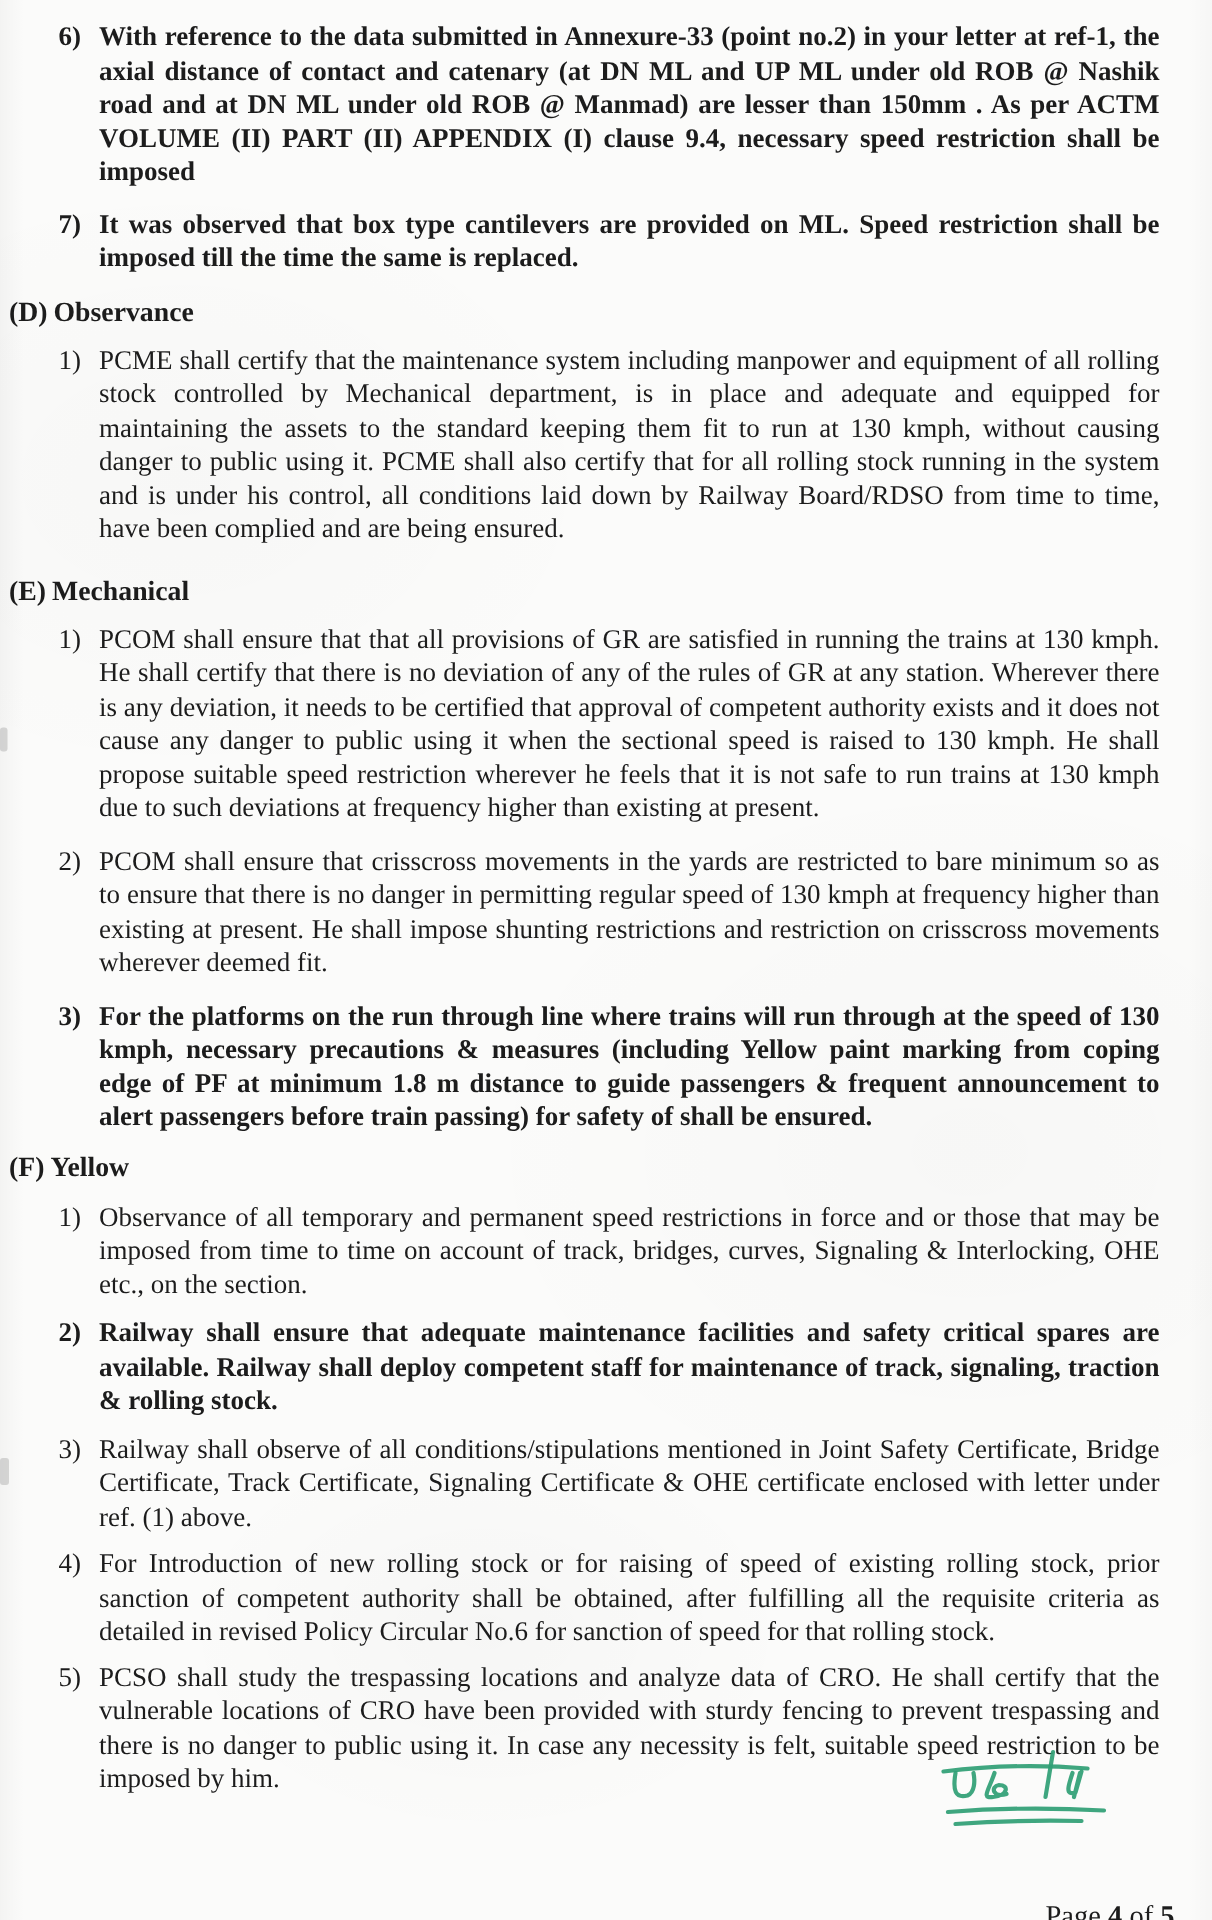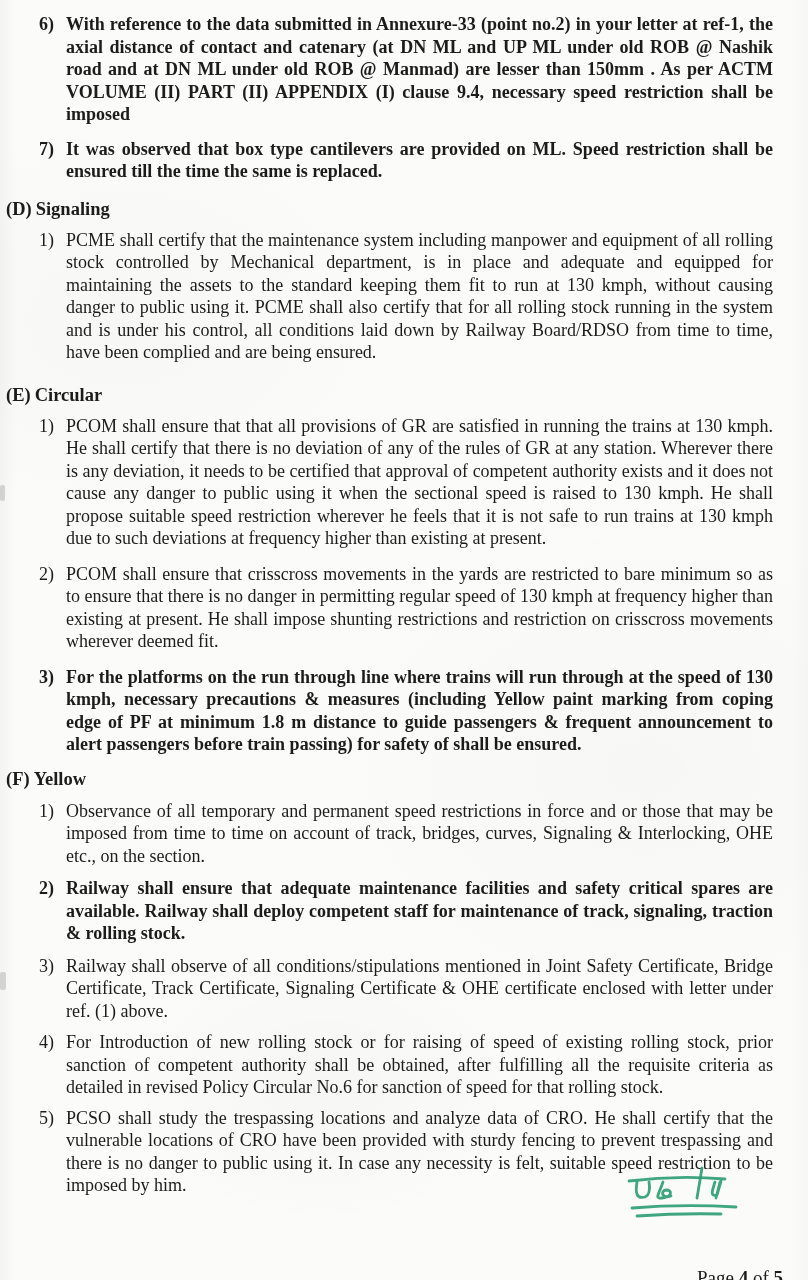--- a/index.html
+++ b/index.html
@@ -59,35 +59,35 @@
 
 <div class="page">
   <div class="content">
 
     <div class="para item-row bold">
       <span class="item-num">6)</span>
       <span class="item-text">With reference to the data submitted in Annexure-33 (point no.2) in your letter at ref-1, the axial distance of contact and catenary (at DN ML and UP ML under old ROB @ Nashik road and at DN ML under old ROB @ Manmad) are lesser than 150mm . As per ACTM VOLUME (II) PART (II) APPENDIX (I) clause 9.4, necessary speed restriction shall be imposed</span>
     </div>
     <div class="para item-row bold mt12">
       <span class="item-num">7)</span>
-      <span class="item-text">It was observed that box type cantilevers are provided on ML. Speed restriction shall be ensured till the time the same is replaced.</span>
+      <span class="item-text">It was observed that box type cantilevers are provided on ML. Speed restriction shall be imposed till the time the same is replaced.</span>
     </div>
 
     <div class="section-head mt15">
       <span class="section-label">(D)</span>
-      <span>Signaling</span>
+      <span>Observance</span>
     </div>
     <div class="para item-row mt8">
       <span class="item-num">1)</span>
       <span class="item-text">PCME shall certify that the maintenance system including manpower and equipment of all rolling stock controlled by Mechanical department, is in place and adequate and equipped for maintaining the assets to the standard keeping them fit to run at 130 kmph, without causing danger to public using it. PCME shall also certify that for all rolling stock running in the system and is under his control, all conditions laid down by Railway Board/RDSO from time to time, have been complied and are being ensured.</span>
     </div>
 
     <div class="section-head mt20">
       <span class="section-label">(E)</span>
-      <span>Circular</span>
+      <span>Mechanical</span>
     </div>
     <div class="para item-row mt8">
       <span class="item-num">1)</span>
       <span class="item-text">PCOM shall ensure that that all provisions of GR are satisfied in running the trains at 130 kmph. He shall certify that there is no deviation of any of the rules of GR at any station. Wherever there is any deviation, it needs to be certified that approval of competent authority exists and it does not cause any danger to public using it when the sectional speed is raised to 130 kmph. He shall propose suitable speed restriction wherever he feels that it is not safe to run trains at 130 kmph due to such deviations at frequency higher than existing at present.</span>
     </div>
     <div class="para item-row mt13">
       <span class="item-num">2)</span>
       <span class="item-text">PCOM shall ensure that crisscross movements in the yards are restricted to bare minimum so as to ensure that there is no danger in permitting regular speed of 130 kmph at frequency higher than existing at present. He shall impose shunting restrictions and restriction on crisscross movements wherever deemed fit.</span>
     </div>
     <div class="para item-row bold mt13">

